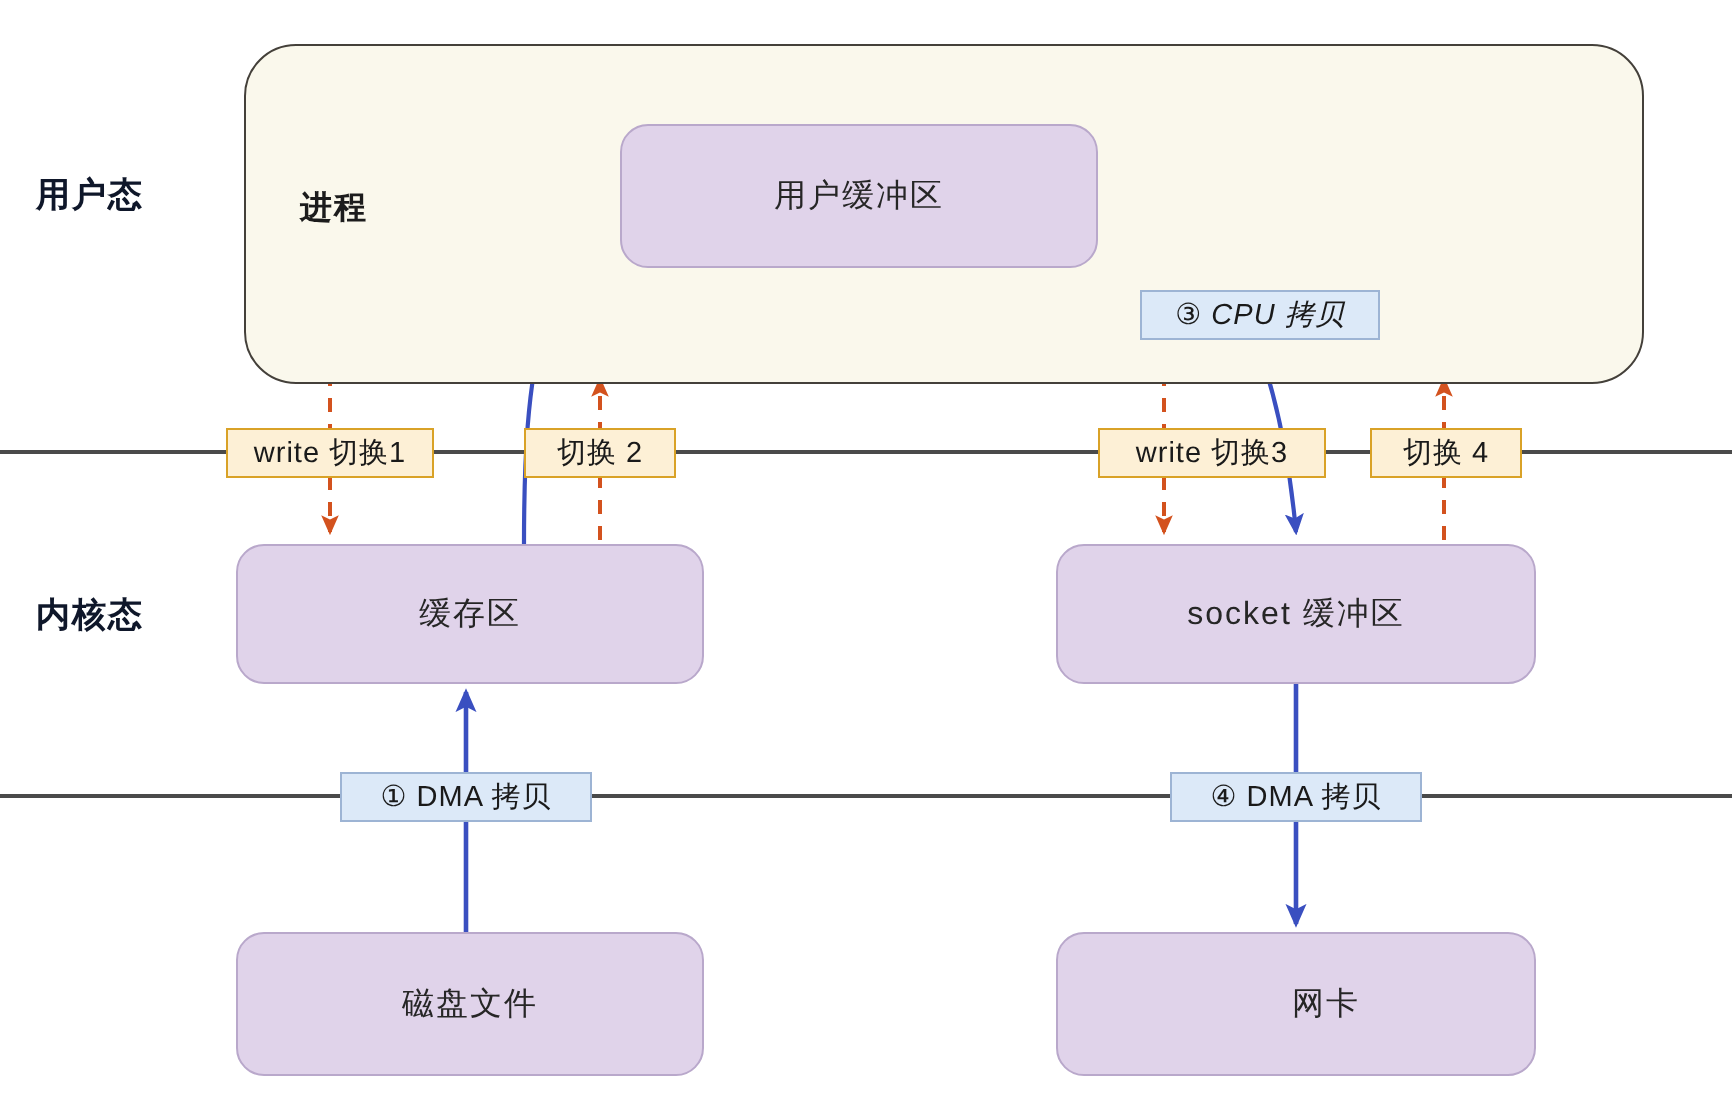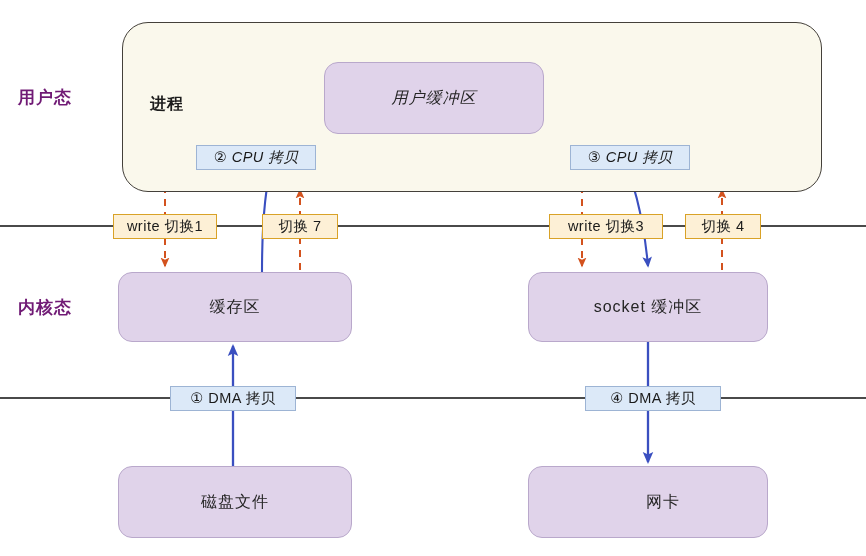--- a/index.html
+++ b/index.html
@@ -24,21 +24,21 @@
     width: 866px;
     height: 556px;
     pointer-events: none;
   }
 
   
   .zone-label {
     position: absolute;
     font-size: 17px;
     font-weight: bold;
-    color: #701a75;
+    color: #0f172a;
     letter-spacing: 1px;
     white-space: nowrap;
   }
 
   
   .process-box {
     position: absolute;
     background: #faf8ec;
     border: 1.6px solid #44403a;
     border-radius: 26px;
@@ -129,39 +129,38 @@
 
     <path d="M 722 270 L 722 190" stroke="#d3521e" stroke-width="2" fill="none" stroke-dasharray="7 6" marker-end="url(#orangehead)"></path>
   </svg>
 
   <div class="zone-label" style="left:18px; top:86px;">用户态</div>
   <div class="zone-label" style="left:18px; top:296px;">内核态</div>
 
   <div class="process-box" style="left:122px; top:22px; width:700px; height:170px;"></div>
   <div class="process-title" style="left:150px; top:94px;">进程</div>
 
-  <div class="node" style="left:324px; top:62px; width:220px; height:72px;font-style:italic;">用户缓冲区</div>
+  <div class="node" style="left:310px; top:62px; width:239px; height:72px;">用户缓冲区</div>
 
   <div class="node" style="left:528px; top:272px; width:240px; height:70px;">socket 缓冲区</div>
 
   <div class="node" style="left:118px; top:272px; width:234px; height:70px;">缓存区</div>
 
   <div class="node" style="left:118px; top:466px; width:234px; height:72px;">磁盘文件</div>
 
   <div class="node" style="left:528px; top:466px; width:240px; height:72px;padding-left:30px;">网卡</div>
 
-  <div class="tag blue" style="left:196px; top:145px; width:120px;">② CPU 拷贝</div>
 
   <div class="tag blue" style="left:570px; top:145px; width:120px;">③ CPU 拷贝</div>
 
   <div class="tag yellow" style="left:113px; top:214px; width:104px;">write 切换1</div>
 
-  <div class="tag yellow" style="left:262px; top:214px; width:76px;">切换 7</div>
+  <div class="tag yellow" style="left:262px; top:214px; width:76px;">切换 2</div>
 
   <div class="tag yellow" style="left:525px; top:214px; width:114px;margin-left:24px;">write 切换3</div>
 
   <div class="tag yellow" style="left:685px; top:214px; width:76px;">切换 4</div>
 
   <div class="tag blue up" style="left:170px; top:386px; width:126px;">① DMA 拷贝</div>
 
-  <div class="tag blue up" style="left:585px; top:386px; width:136px;">④ DMA 拷贝</div>
+  <div class="tag blue up" style="left:585px; top:386px; width:126px;">④ DMA 拷贝</div>
 
 </div>
 
 </body></html>

